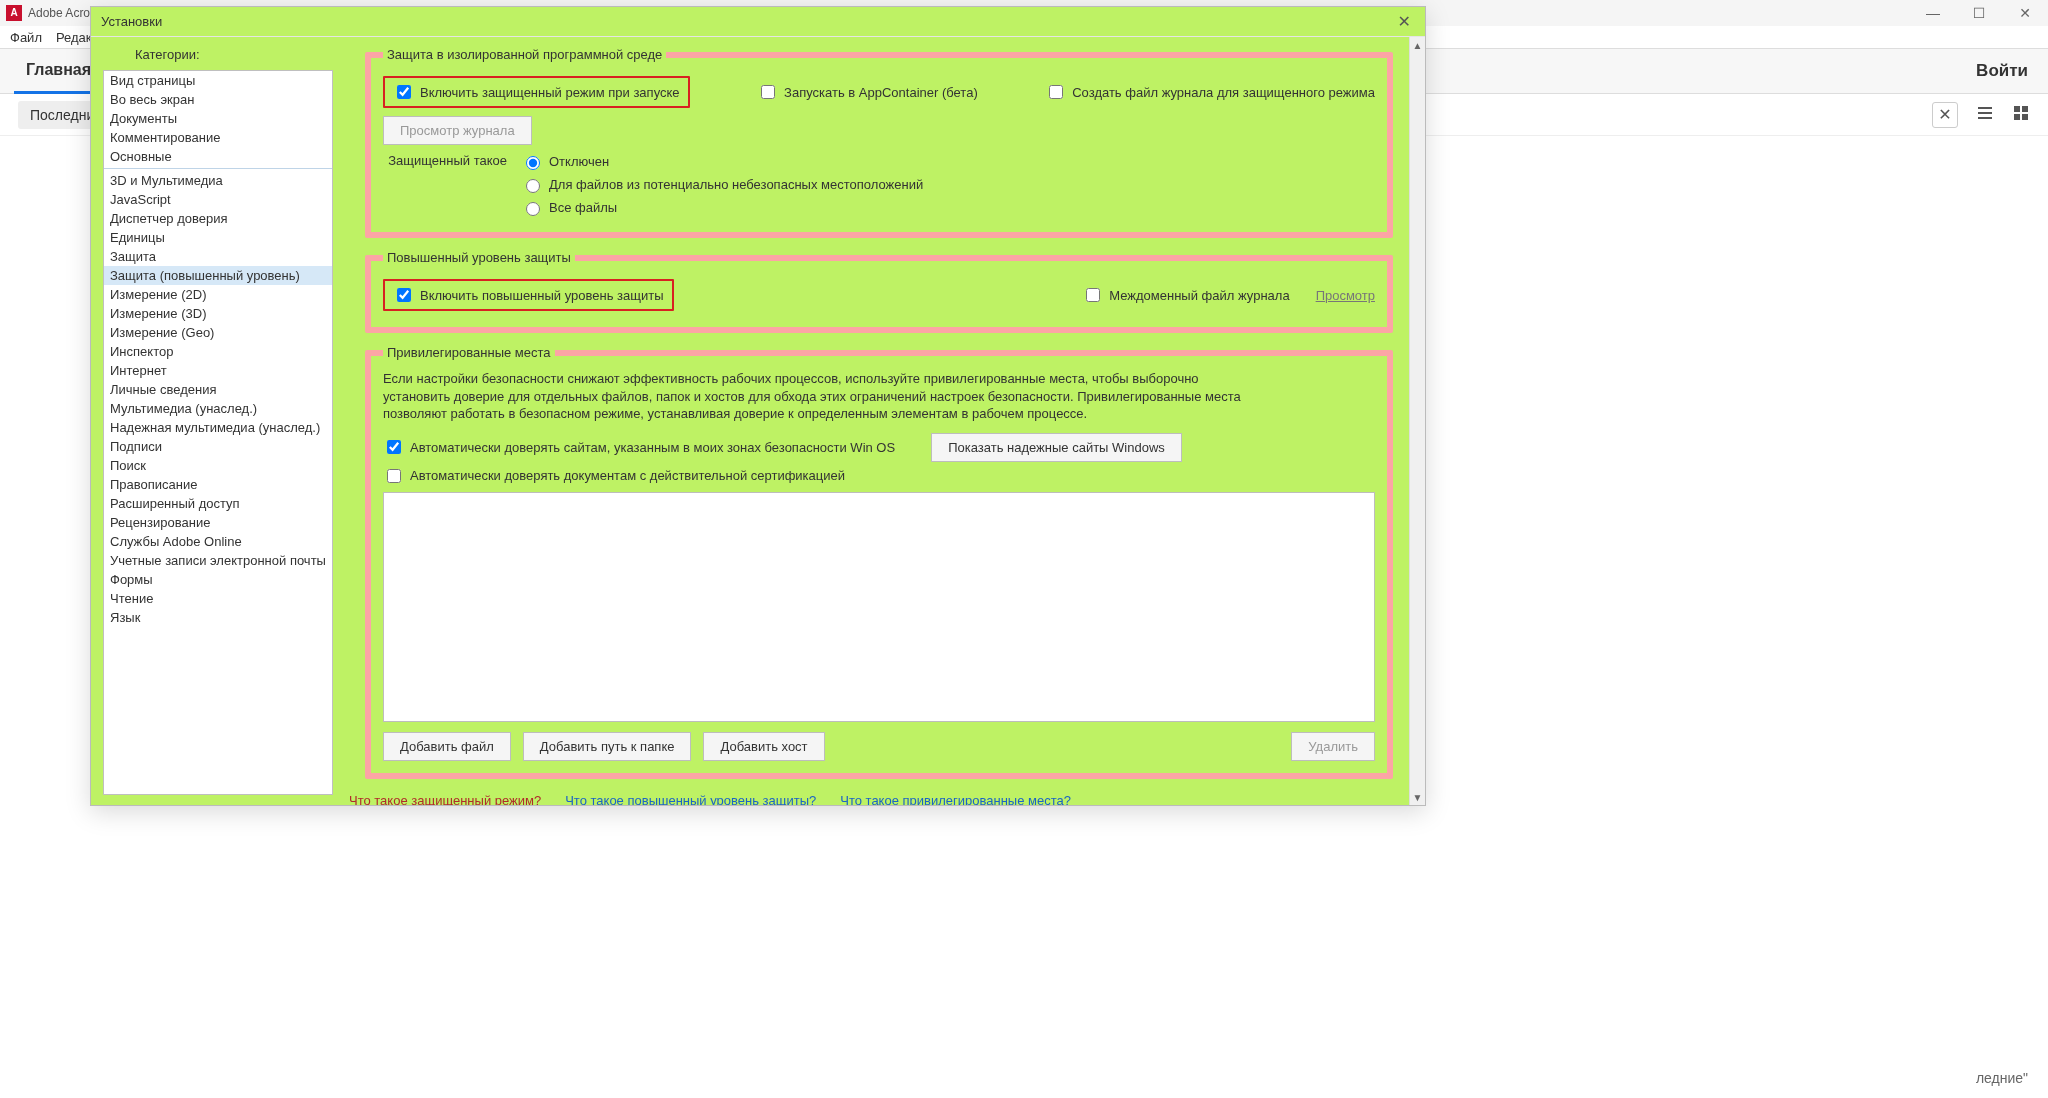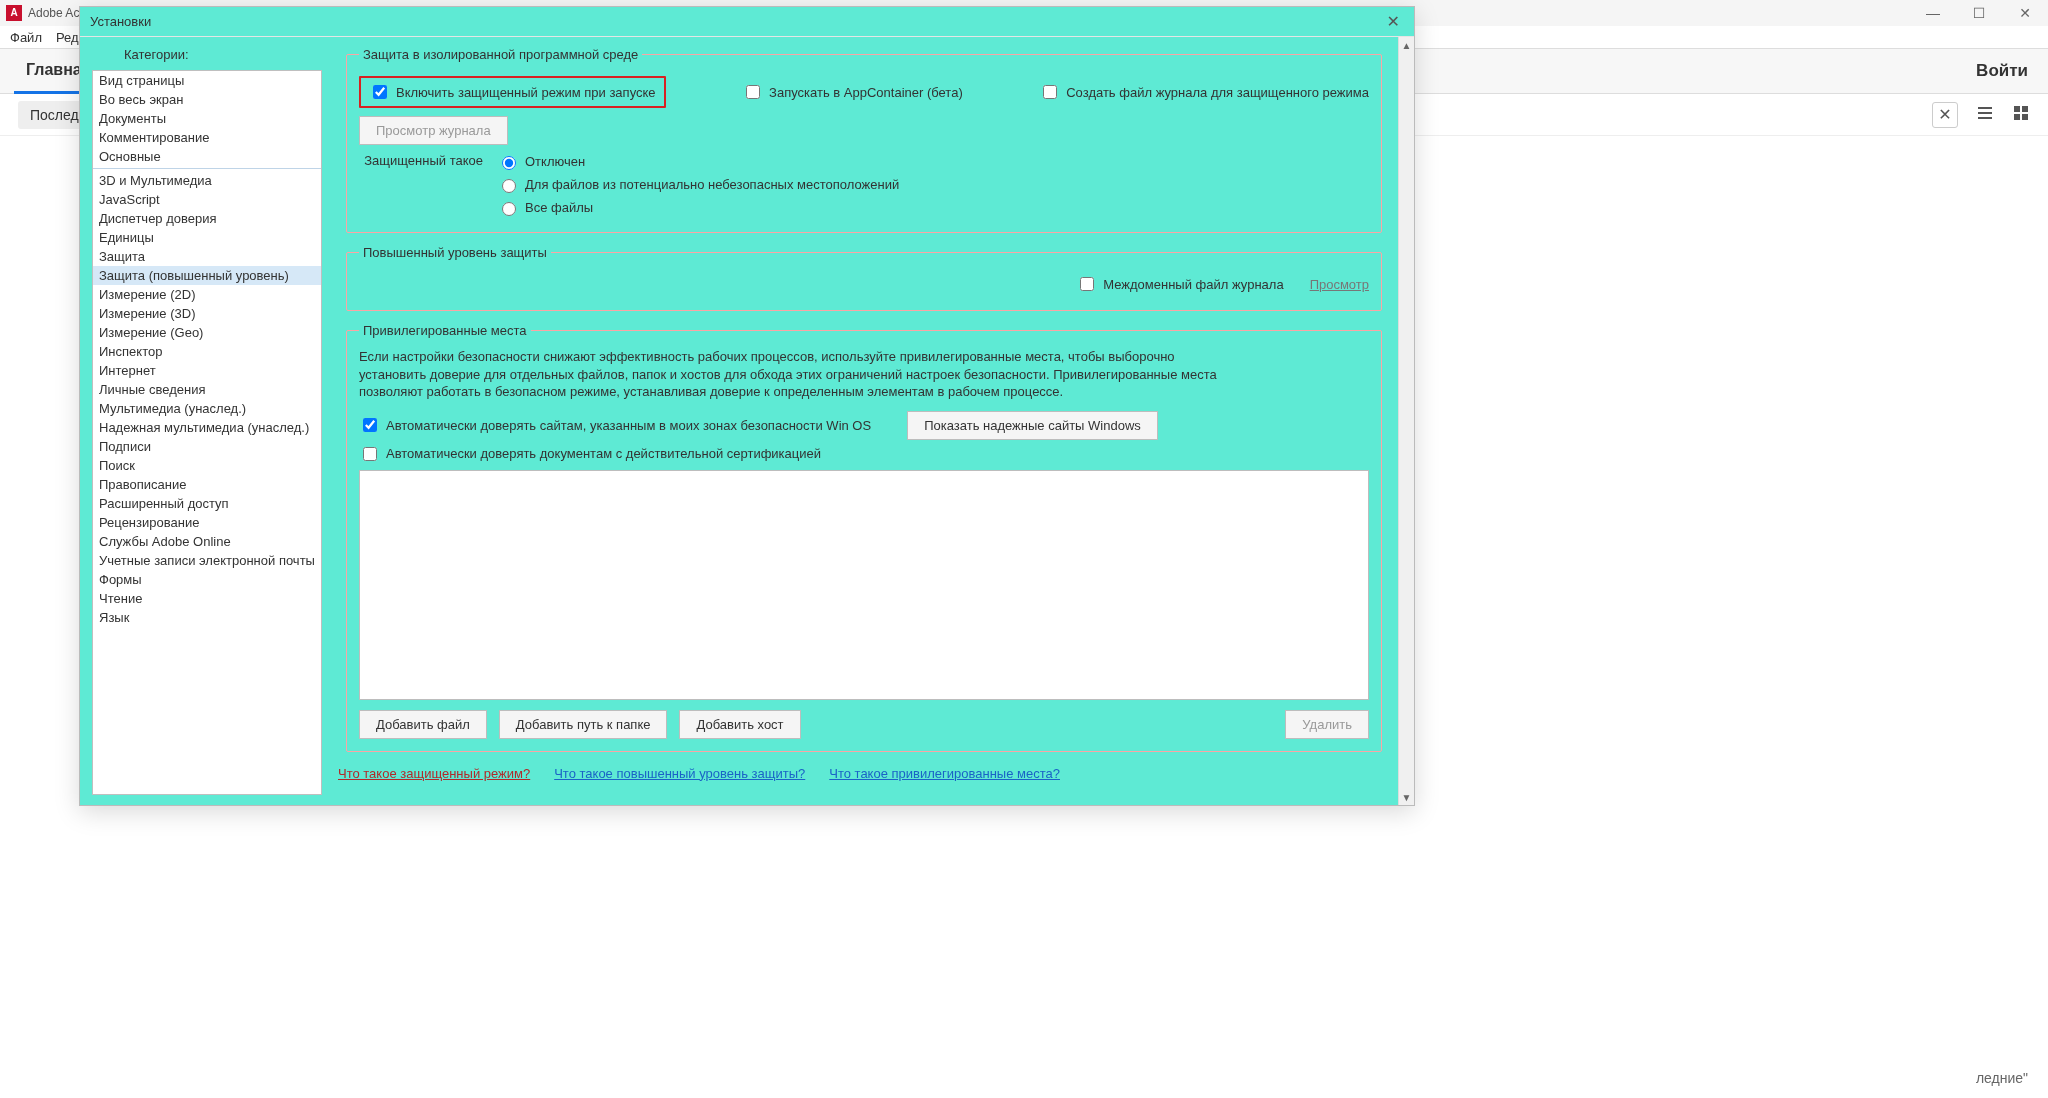--- a/index.html
+++ b/index.html
@@ -18,35 +18,35 @@
   .outer-subbar { height: 42px; display: flex; align-items: center; padding-left: 18px; background: #fff; border-bottom: 1px solid #eee;}
   .outer-subbar .pill { background: #eee; padding: 6px 12px; border-radius: 3px; font-size: 14px; }
   .outer-subbar .right-icons { margin-left: auto; margin-right: 18px; display: flex; gap: 18px; align-items: center; color: #555; }
   .outer-subbar .close-btn { width: 26px; height: 26px; border: 1px solid #ccc; border-radius: 3px; display: flex; align-items: center; justify-content: center; font-size: 16px; color: #555;}
   .outer-sidebar { position: absolute; left: 0; top: 136px; width: 86px; padding: 16px 10px; font-size: 13px; color: #555; }
   .outer-sidebar .hdr { color: #888; font-size: 12px; letter-spacing: .5px; margin-bottom: 12px; }
   .outer-sidebar .item { margin-bottom: 20px; }
   .outer-bottom-text { position: absolute; right: 20px; bottom: 12px; color: #666; font-size: 14px; }
 
   
-  .dialog { position: absolute; left: 79px; top: 6px; width: 1336px; height: 800px; background: #5eead4; border: 1px solid #bbb; box-shadow: 0 6px 24px rgba(0,0,0,.15); display: flex; flex-direction: column; }
+  .dialog { position: absolute; left: 90px; top: 6px; width: 1336px; height: 800px; background: #bef264; border: 1px solid #bbb; box-shadow: 0 6px 24px rgba(0,0,0,.15); display: flex; flex-direction: column; }
   .dlg-title { height: 30px; display: flex; align-items: center; padding: 0 10px; font-size: 13px; color: #333; border-bottom: 1px solid #e5e5e5;}
   .dlg-title .dlg-close { margin-left: auto; font-size: 16px; color: #555; padding: 0 4px; }
   .dlg-body { flex: 1; display: flex; overflow: hidden; }
   .dlg-left { width: 252px; padding: 10px 10px 10px 12px; display: flex; flex-direction: column; }
   .dlg-left .cat-label { font-size: 13px; margin-bottom: 8px; margin-left: 32px; }
   .cat-list { border: 1px solid #bfbfbf; flex: 1; overflow-y: auto; background: #fff; }
   .cat-item { padding: 1px 6px; font-size: 13px; line-height: 17px; cursor: default; }
   .cat-item.selected { background: #d6e8f7; }
   .cat-sep { border-bottom: 1px solid #bfd4e7; margin: 2px 0; }
   .dlg-right { flex: 1; padding: 10px 12px 10px 6px; overflow-y: auto; position: relative; }
   .dlg-right-scroll { position: absolute; right: 0; top: 0; bottom: 0; width: 16px; background: #f0f0f0; border-left: 1px solid #ddd; display: flex; flex-direction: column; align-items: center; }
   .dlg-right-scroll .arrow { height: 16px; width: 100%; display:flex; align-items:center; justify-content:center; color:#666; font-size:10px;}
   .dlg-right-inner { padding-right: 20px; }
-  fieldset.group { border: 1px solid #fca5a5; border-radius: 2px; margin: 0 0 12px 8px; padding: 10px 12px 12px 12px; position: relative; }
+  fieldset.group { border: 6px solid #fca5a5; border-radius: 2px; margin: 0 0 12px 16px; padding: 10px 12px 12px 12px; position: relative; }
   fieldset.group > legend { font-size: 13px; padding: 0 4px; color: #333; }
   .row { display: flex; align-items: center; gap: 8px; margin: 4px 0; flex-wrap: wrap; }
   .row.wide { justify-content: space-between; }
   label.chk { display: inline-flex; align-items: center; gap: 6px; font-size: 13px; }
   input[type="checkbox"], input[type="radio"] { width: 14px; height: 14px; }
   .red-box { border: 2px solid #d82121; padding: 4px 8px; border-radius: 1px; display: inline-flex; align-items: center; }
   .fieldlabel { min-width: 130px; display: inline-block; text-align: right; padding-right: 6px; }
   .radio-col { display: flex; flex-direction: column; gap: 6px; }
   .btn { background: #f5f5f5; border: 1px solid #bdbdbd; padding: 6px 16px; font-size: 13px; color: #333; cursor: default; }
   .btn:disabled, .btn.disabled { color: #999; }
@@ -184,20 +184,26 @@
                   <input type="radio" name="pmode" style="">
                   <span>Все файлы</span>
                 </label>
               </div>
             </div>
           </fieldset>
 
           <fieldset class="group">
             <legend>Повышенный уровень защиты</legend>
             <div class="row wide">
+              <span class="red-box">
+                <label class="chk">
+                  <input type="checkbox" checked="" style="">
+                  <span>Включить повышенный уровень защиты</span>
+                </label>
+              </span>
               <span style="flex:1"></span>
               <label class="chk">
                 <input type="checkbox" style="">
                 <span>Междоменный файл журнала</span>
               </label>
               <a class="linklike" style="color:#777; margin-left:18px;">Просмотр</a>
             </div>
           </fieldset>
 
           <fieldset class="group">

